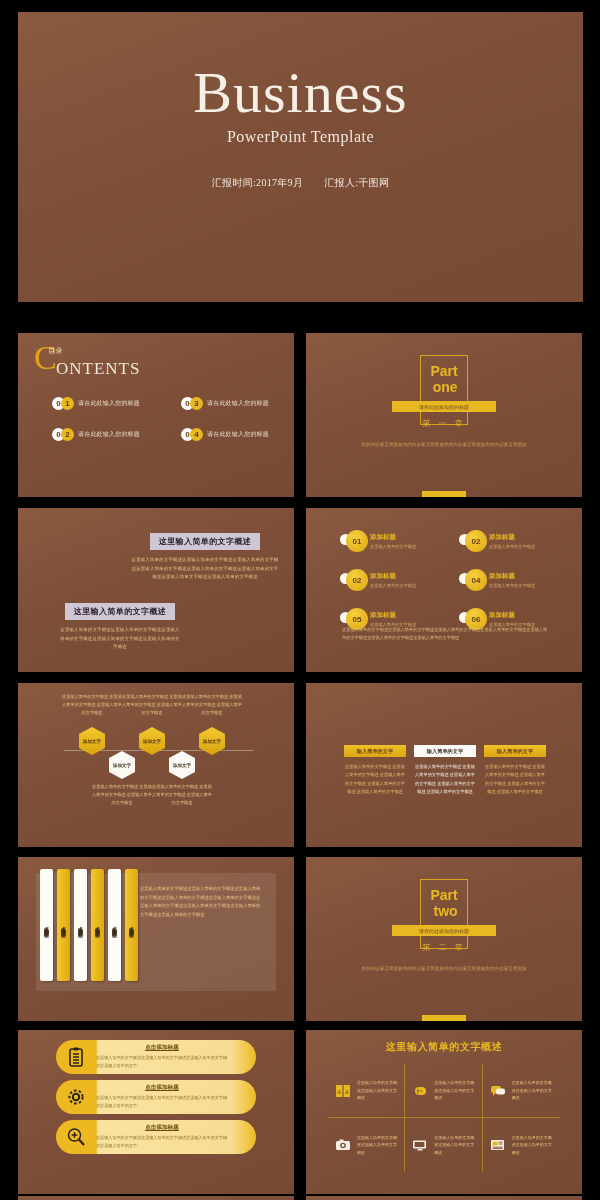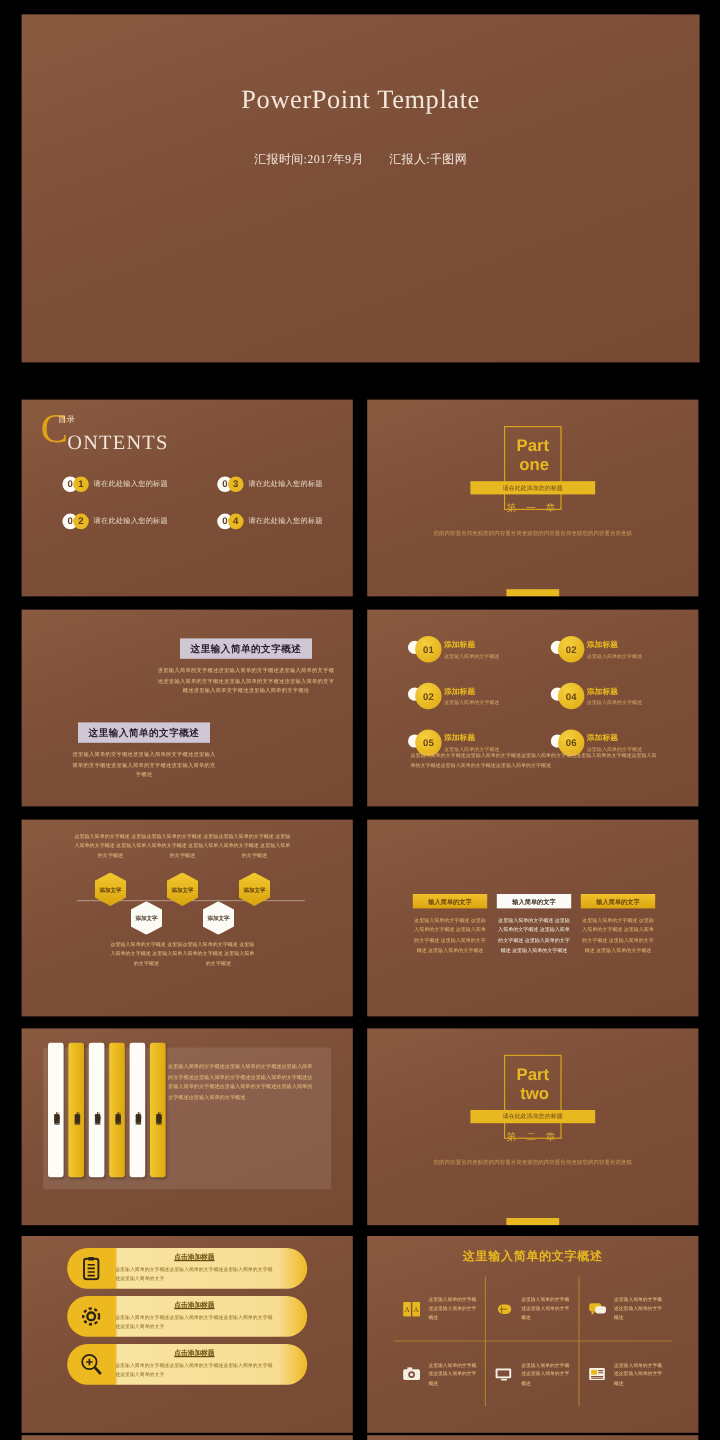--- a/index.html
+++ b/index.html
@@ -31,21 +31,21 @@
   
   .hero-inner { position: absolute; inset: 0; display: flex; flex-direction: column;
     align-items: center; justify-content: flex-start; padding-top: 52px; }
   .hero-title {
     font-family: "Liberation Serif", serif;
     font-size: 58px; line-height: 1.0; color: #f6efe6; letter-spacing: 1px;
     font-weight: 400;
   }
   .hero-sub {
     font-family: "Liberation Serif", serif;
-    font-size: 22px; color: #f1e7db; margin-top: 6px; letter-spacing: .5px;
+    font-size: 16px; color: #f1e7db; margin-top: 6px; letter-spacing: .5px;
   }
   .hero-rule-box { margin-top: 22px; width: 262px; padding: 7px 0;
     border-top: 1px solid rgba(255,255,255,.22);
     border-bottom: 1px solid rgba(255,255,255,.22); text-align: center; }
   .hero-desc { font-size: 11px; color: #f3eae0; letter-spacing: .3px; }
   .hero-meta { margin-top: 30px; font-size: 10px; color: #f1e8de; letter-spacing: .3px; }
   .hero-meta span { margin: 5px 9px; font-family: Liberation Serif, serif; }
 
   
   .contents-logo { position: absolute; left: 16px; top: 8px; width: 120px; height: 40px; }
@@ -164,20 +164,21 @@
   .ig-ico { flex: none; width: 20px; height: 18px; display: flex; align-items: center; justify-content: center; }
   .ig-tx { font-size: 4.0px; color: #eec684; line-height: 1.85; }
 </style>
 </head>
 <body>
 
 <div class="page">
 
   <div class="slide hero">
     <div class="hero-inner">
+      <div class="hero-title">Business</div>
       <div class="hero-sub">PowerPoint Template</div>
       <div class="hero-meta">
         <span>汇报时间:2017年9月</span>
         <span>汇报人:千图网</span>
       </div>
     </div>
   </div>
 
   <div class="slide half col-l row-2">
     <div class="contents-logo">

